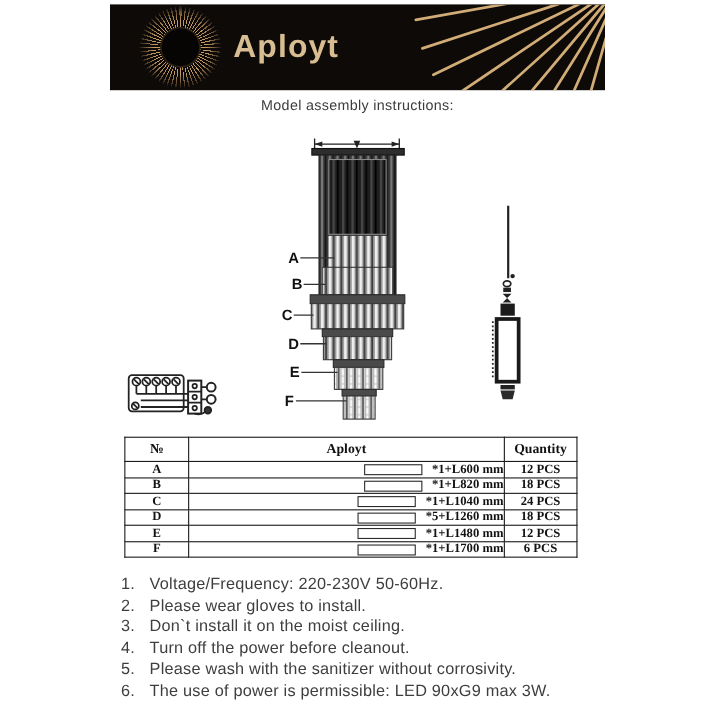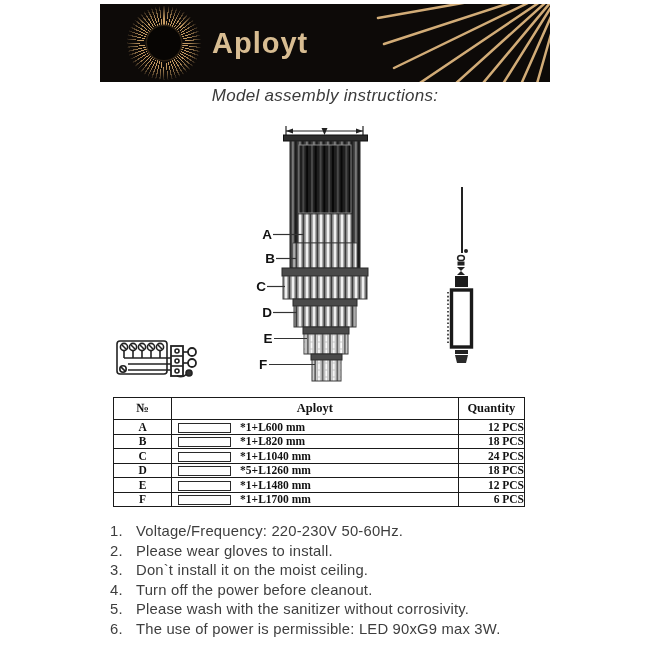--- a/index.html
+++ b/index.html
@@ -23,36 +23,36 @@
     transform:translate(-50%,-50%);border-radius:50%;background:#070503;
     box-shadow:0 0 0 1.5px #2b2013;
   }
   .brand{
     position:absolute;left:112px;top:23px;color:#d8bd92;font-size:29px;
     font-weight:700;letter-spacing:1px;
   }
   .rays{position:absolute;right:0;top:0;}
   
   .title-block{position:absolute;left:0;top:87px;width:650px;text-align:center;color:#3b3b3b;}
-  .title-line{font-size:17px;line-height:17.5px;letter-spacing:.3px;font-style:italic;}
+  .title-line{font-size:13px;line-height:17.5px;letter-spacing:.3px;}
   
   .diagram{position:absolute;left:95px;top:125px;}
   
   .parts{
     position:absolute;left:113px;top:397px;width:412px;
     border-collapse:collapse;font-family:"Liberation Serif",serif;font-weight:bold;
     color:#121212;table-layout:fixed;
   }
   .parts th,.parts td{border:1.4px solid #1a1a1a;padding:0;}
   .parts th{height:21px;font-size:12.5px;text-align:center;}
   .parts td{height:13.5px;font-size:11.5px;}
   .c-num{width:14%;text-align:center;}
   .c-crystal{width:70%;}
-  td.c-crystal{text-align:left;padding-left:6px;font-family:Liberation Serif, serif;}
-  .c-qty{width:16%;text-align:right;}
+  td.c-crystal{text-align:right;padding-left:6px;font-family:Liberation Serif, serif;}
+  .c-qty{width:16%;text-align:center;}
   .crect{
     display:inline-block;width:51px;height:8px;border:1.3px solid #2a2a2a;background:#fff;
     margin-right:9px;vertical-align:middle;
   }
   
   .notes{
     position:absolute;left:110px;top:522px;width:445px;margin:0;padding:0;list-style:none;
     color:#3e3e3e;font-size:14.8px;letter-spacing:.2px;
   }
   .notes li{display:flex;line-height:19.6px;}

